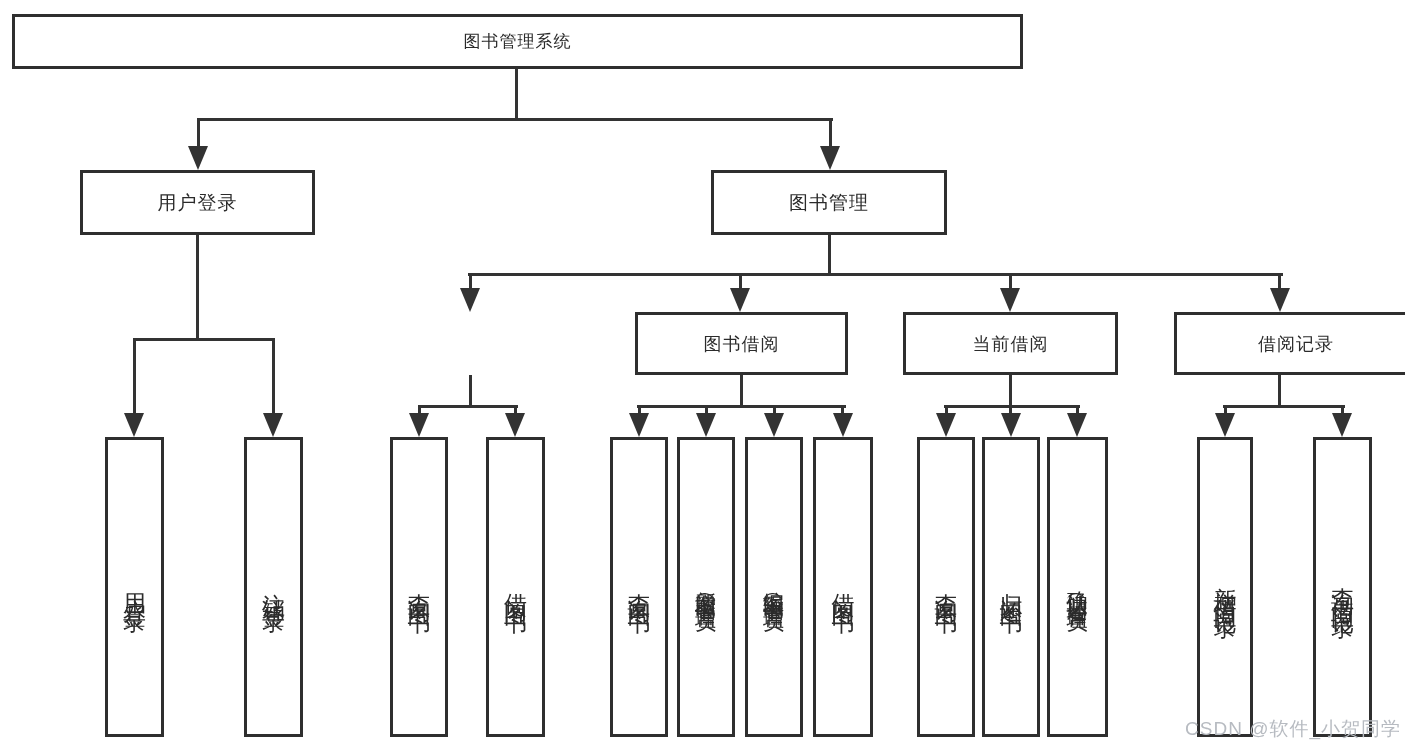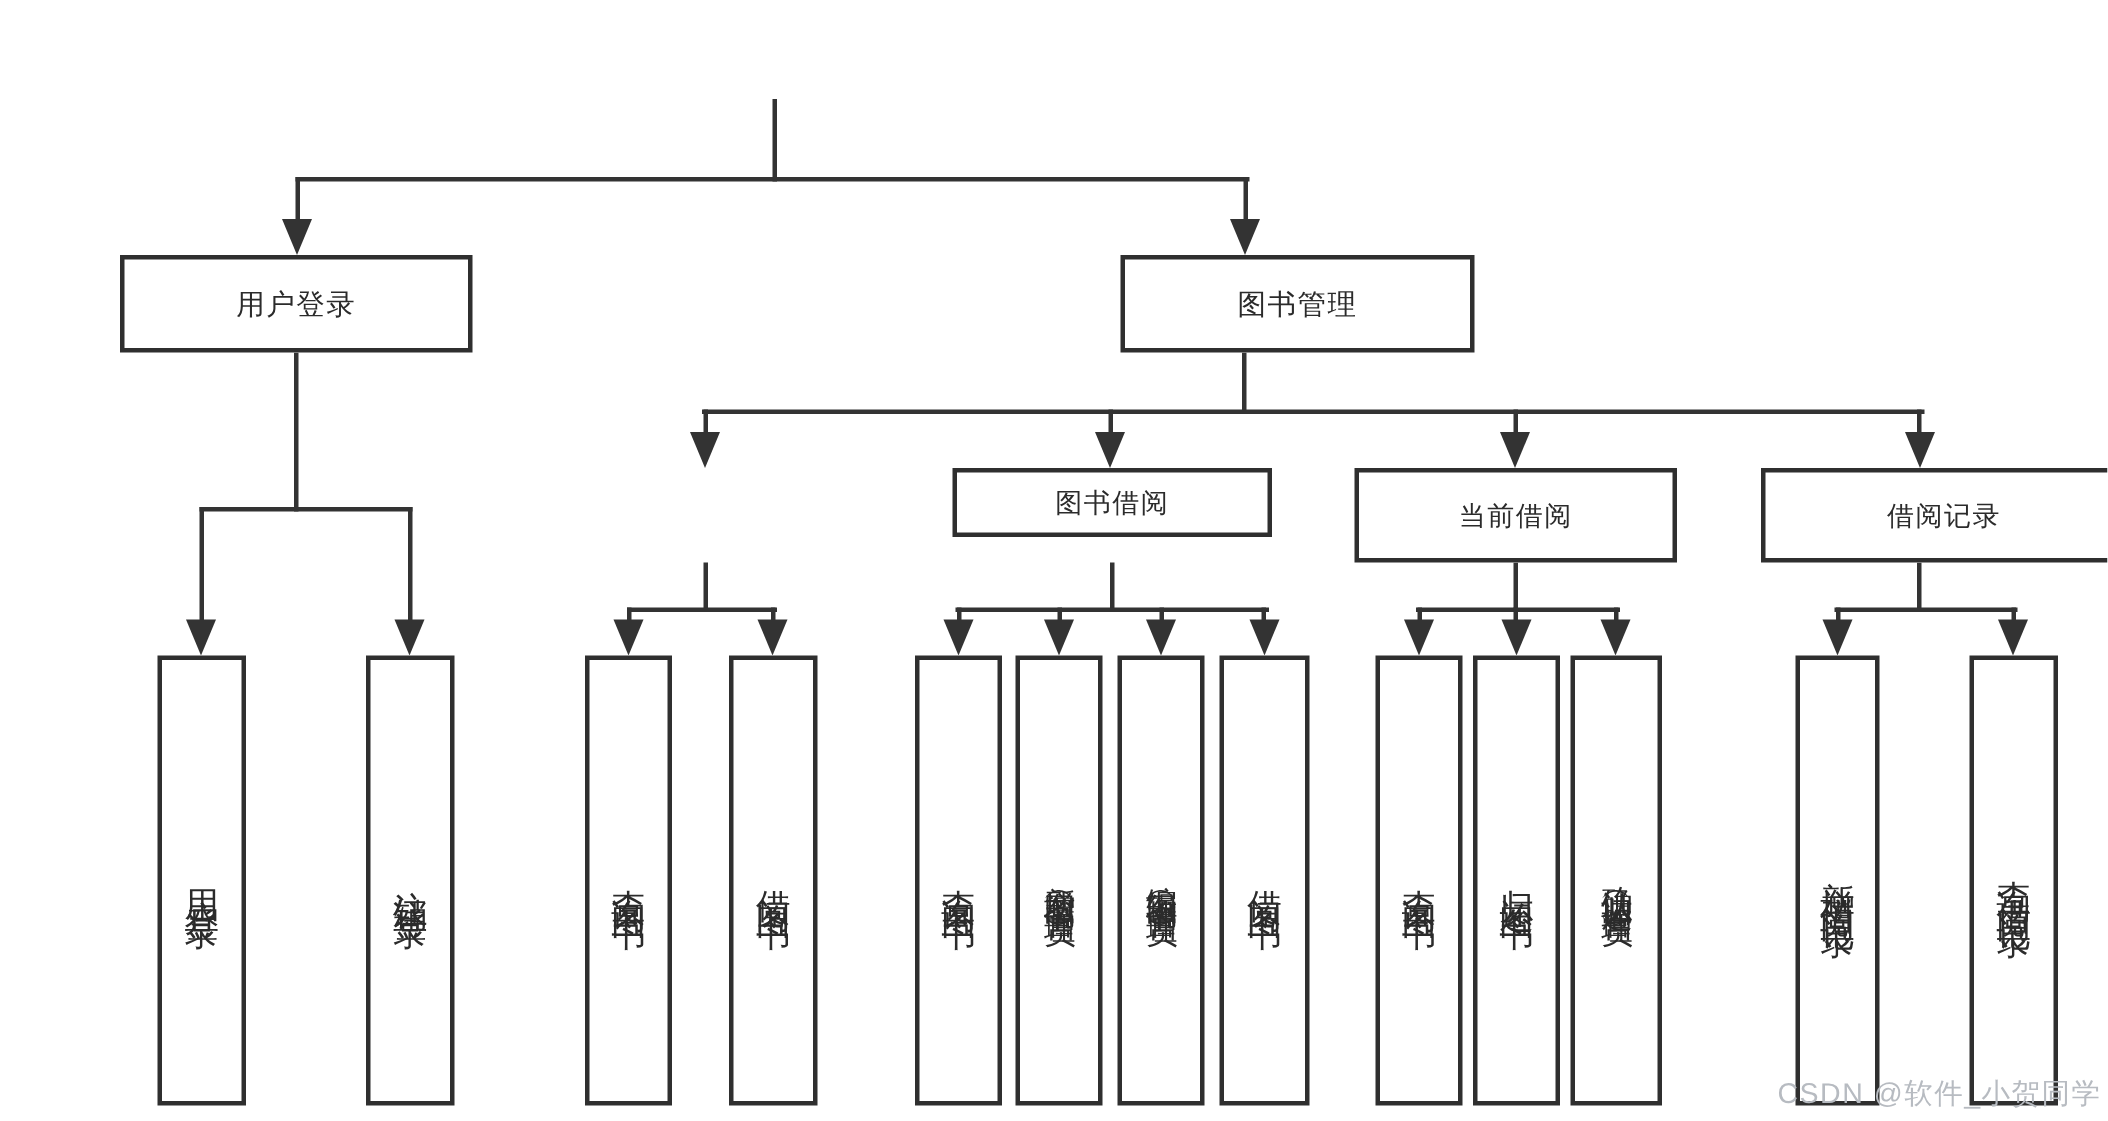--- a/index.html
+++ b/index.html
@@ -120,29 +120,32 @@
   <div class="line" style="left:1076px; top:405px; width:3px; height:12px;"></div>
   <div class="arrowhead" style="left:1067px; top:413px;"></div>
 
   <div class="line" style="left:1278px; top:375px; width:3px; height:33px;"></div>
   <div class="line" style="left:1223px; top:405px; width:122px; height:3px;"></div>
   <div class="line" style="left:1224px; top:405px; width:3px; height:12px;"></div>
   <div class="arrowhead" style="left:1215px; top:413px;"></div>
   <div class="line" style="left:1341px; top:405px; width:3px; height:12px;"></div>
   <div class="arrowhead" style="left:1332px; top:413px;"></div>
 
+  <div class="box root-box" style="left:12px; top:14px; width:1011px; height:55px;">
+    <span class="hlabel">图书管理系统</span>
+  </div>
 
   <div class="box l1-box" style="left:80px; top:170px; width:235px; height:65px;">
     <span class="hlabel">用户登录</span>
   </div>
-  <div class="box l1-box" style="left:711px; top:170px; width:236px; height:65px;margin-left:36px;">
+  <div class="box l1-box" style="left:711px; top:170px; width:236px; height:65px;">
     <span class="hlabel">图书管理</span>
   </div>
 
-  <div class="box l2-box" style="left:635px; top:312px; width:213px; height:46px;">
+  <div class="box l2-box" style="left:635px; top:312px; width:213px; height:63px;">
     <span class="hlabel">图书借阅</span>
   </div>
   <div class="box l2-box" style="left:903px; top:312px; width:215px; height:63px;">
     <span class="hlabel">当前借阅</span>
   </div>
   <div class="box l2-box" style="left:1174px; top:312px; width:244px; height:63px;">
     <span class="hlabel">借阅记录</span>
   </div>
 
   <div class="box leaf" style="left:105px; top:437px; width:59px; height:300px;">

